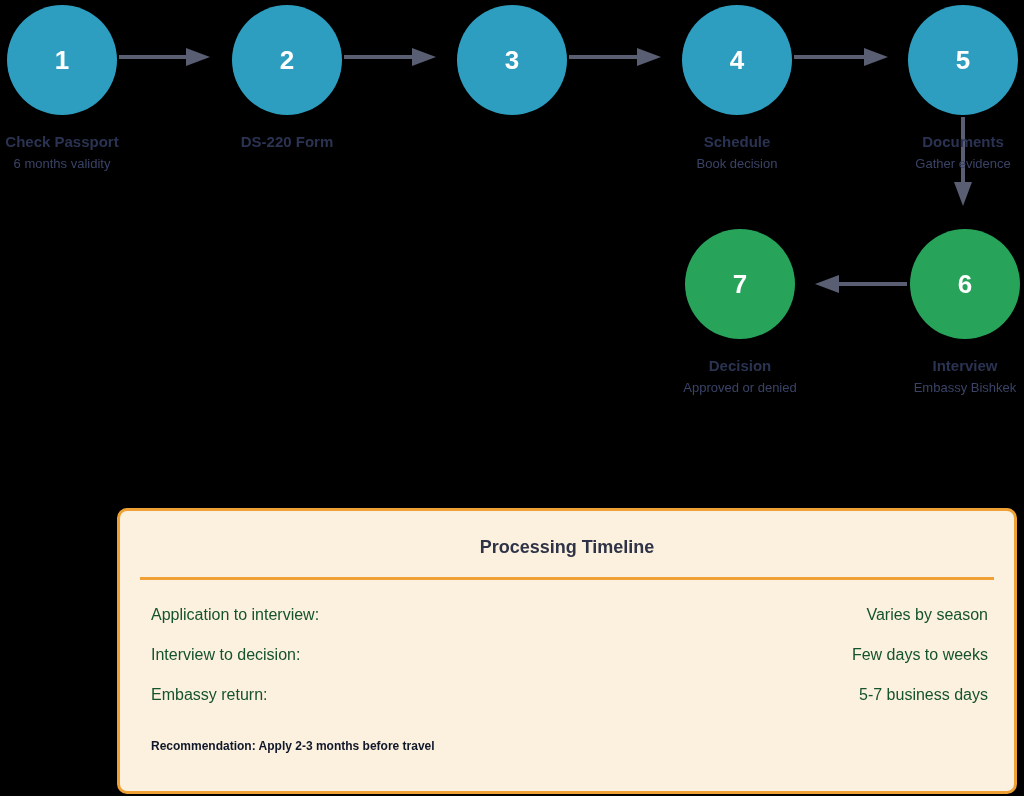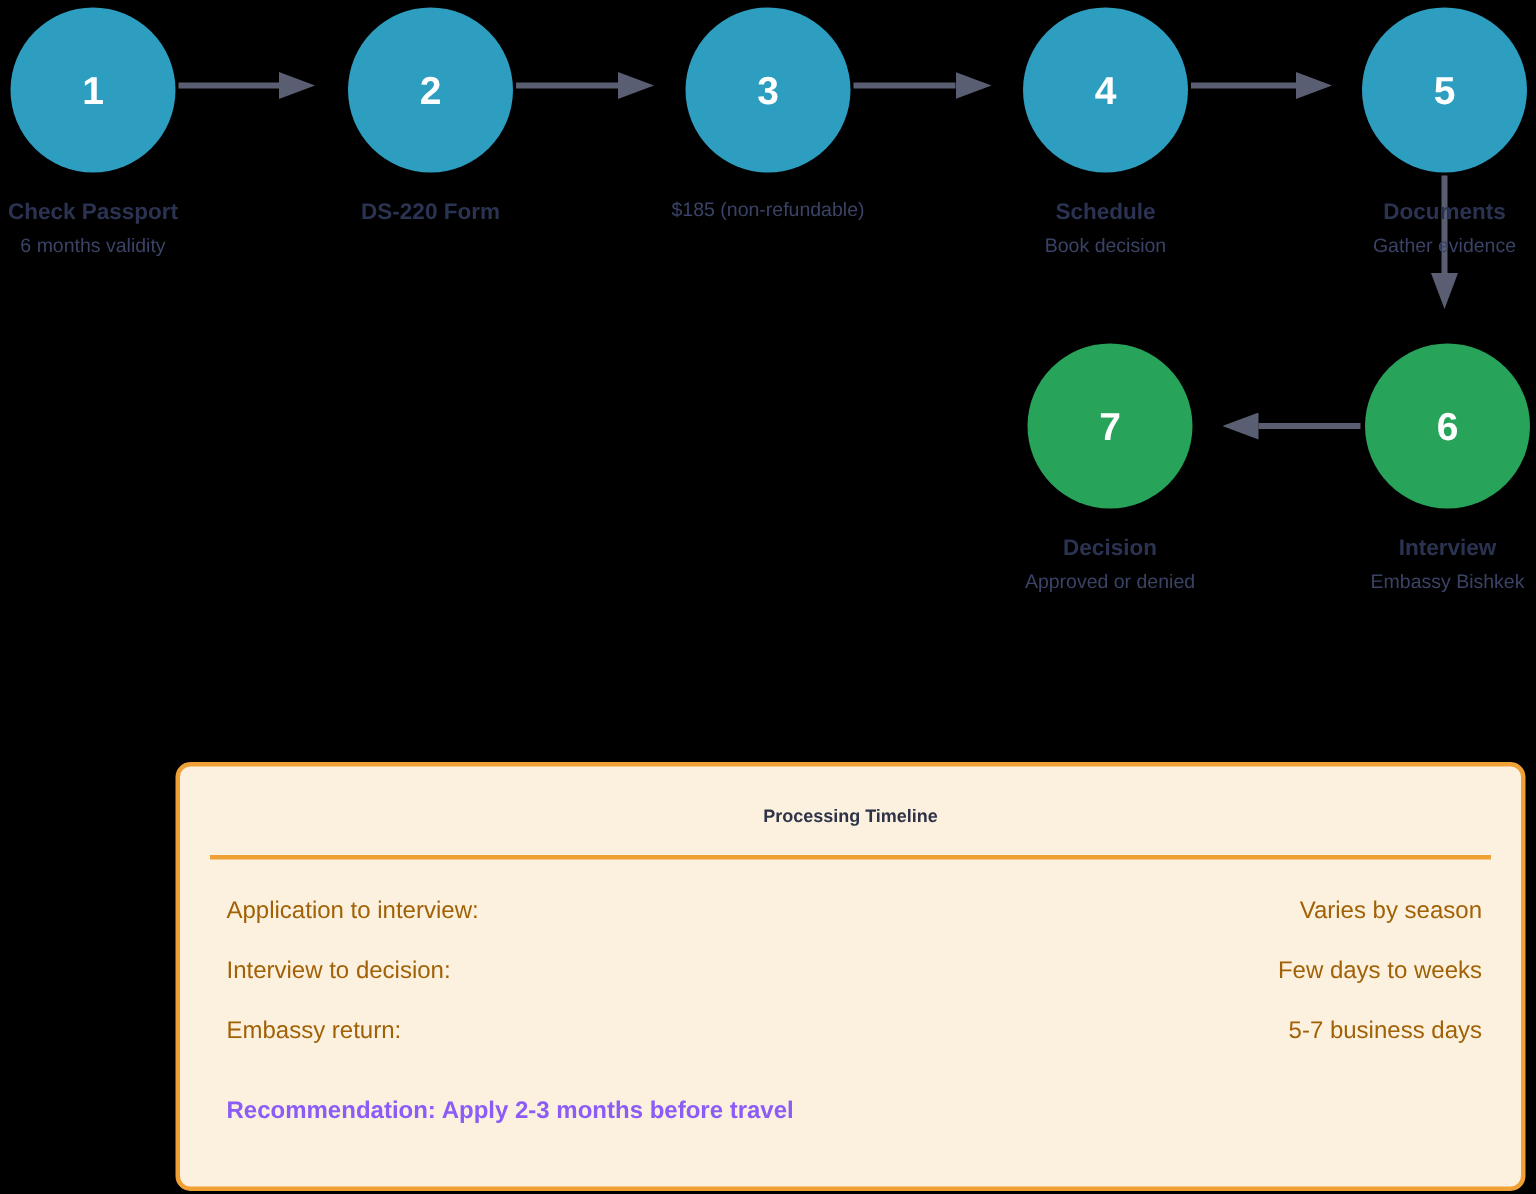--- a/index.html
+++ b/index.html
@@ -72,46 +72,46 @@
     width: 894px;
     height: 280px;
     background: #FCF0DE;
     border: 3px solid #F0A136;
     border-radius: 10px;
     z-index: 2;
   }
   .timeline-title {
     margin-top: 26px;
     text-align: center;
-    font-size: 12px;
+    font-size: 18px;
     font-weight: bold;
     color: #2E3347;
   }
   .timeline-rule {
     margin: 19px 20px 0 20px;
     border: none;
     border-top: 3px solid #F0A136;
   }
   .timeline-rows {
     margin: 27px 26px 0 31px;
   }
   .timeline-row {
     display: flex;
     justify-content: space-between;
     font-size: 16px;
-    color: #a16207;
+    color: #14532d;
     line-height: 16px;
     margin-bottom: 24px;
   }
   .timeline-row .val { font-weight: normal; }
   .timeline-reco {
     margin: 36px 26px 0 31px;
-    font-size: 16px;
-    font-weight: bold;
-    color: #8b5cf6;
+    font-size: 12px;
+    font-weight: bold;
+    color: #0f172a;
   }
 </style>
 </head>
 <body>
 
 <div class="canvas">
 
   <svg class="connectors" viewBox="0 0 1024 796" xmlns="http://www.w3.org/2000/svg">
     <defs>
       <marker id="ah" markerUnits="userSpaceOnUse" markerWidth="24" markerHeight="18" refX="0" refY="9" orient="auto">
@@ -137,21 +137,20 @@
   <div class="node pos2">
     <div class="circle blue">2</div>
     <div class="label">
       <div class="t">DS-220 Form</div>
     </div>
   </div>
 
   <div class="node pos3">
     <div class="circle blue">3</div>
     <div class="label">
-      <div class="s">$185 (non-refundable)</div>
     </div>
   </div>
 
   <div class="node pos4">
     <div class="circle blue">4</div>
     <div class="label">
       <div class="t">Schedule</div>
       <div class="s">Book decision</div>
     </div>
   </div>

